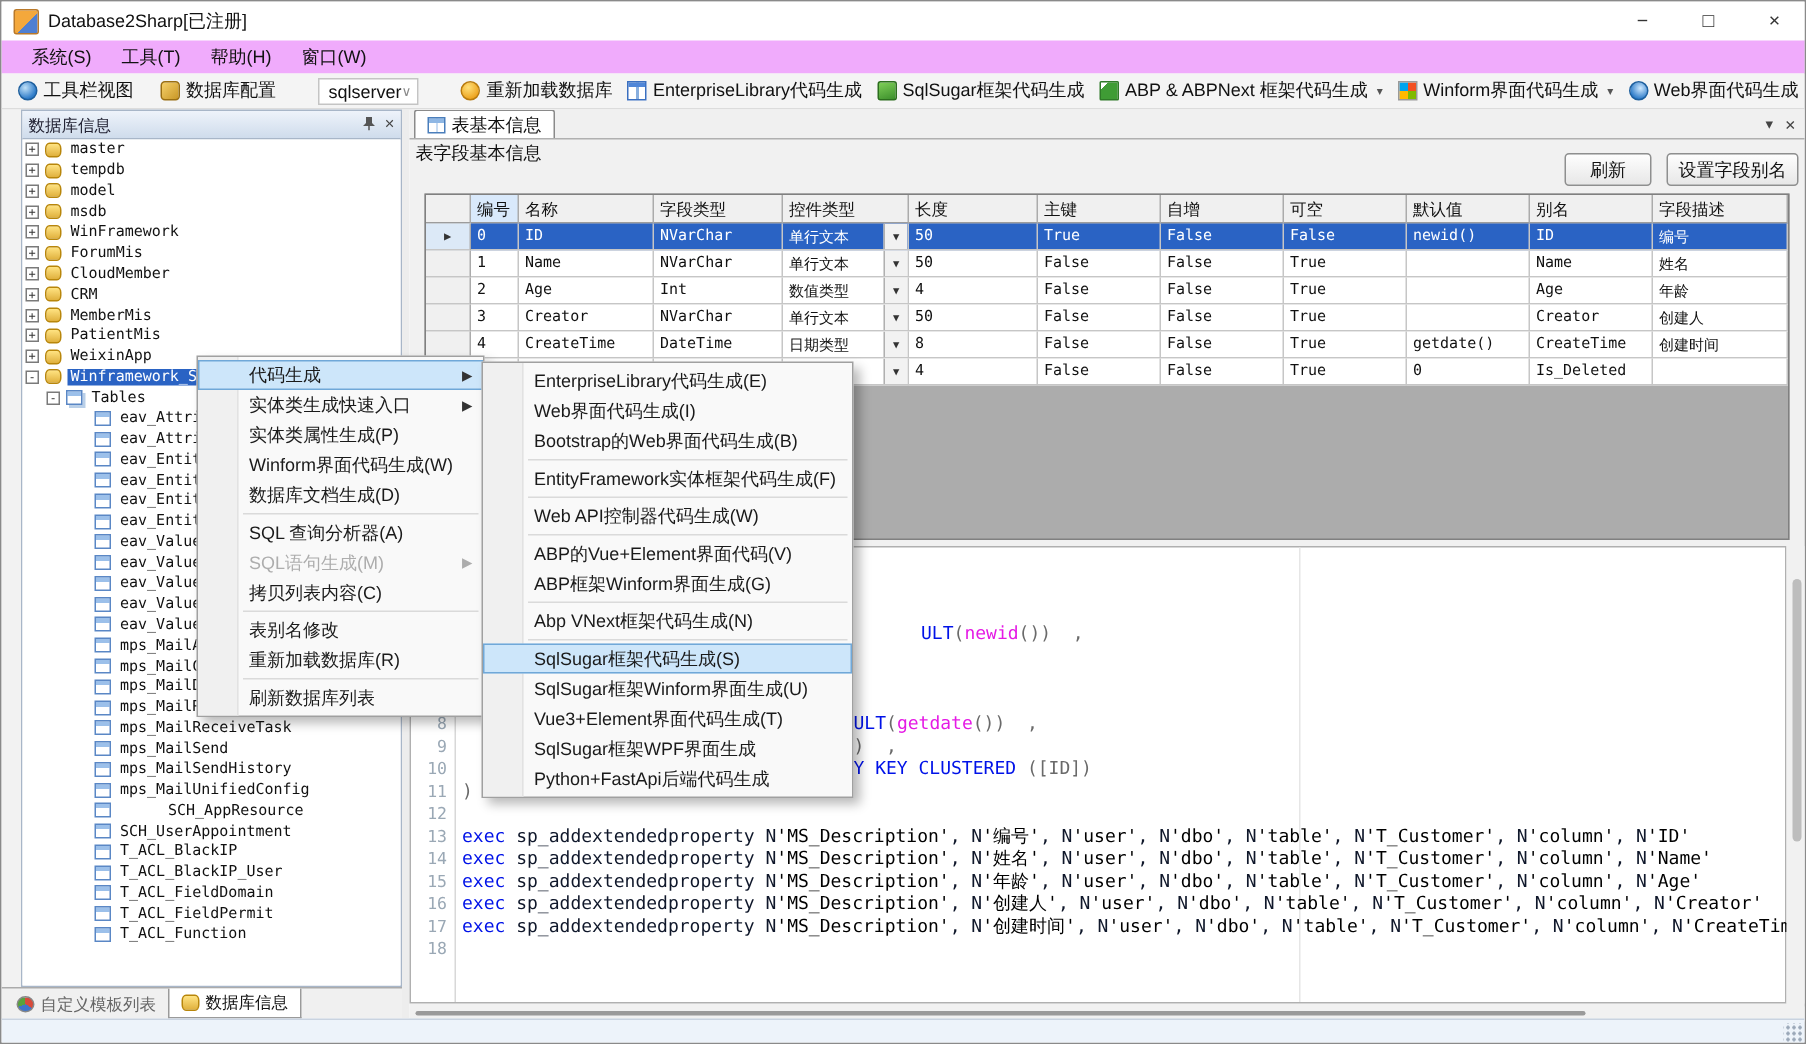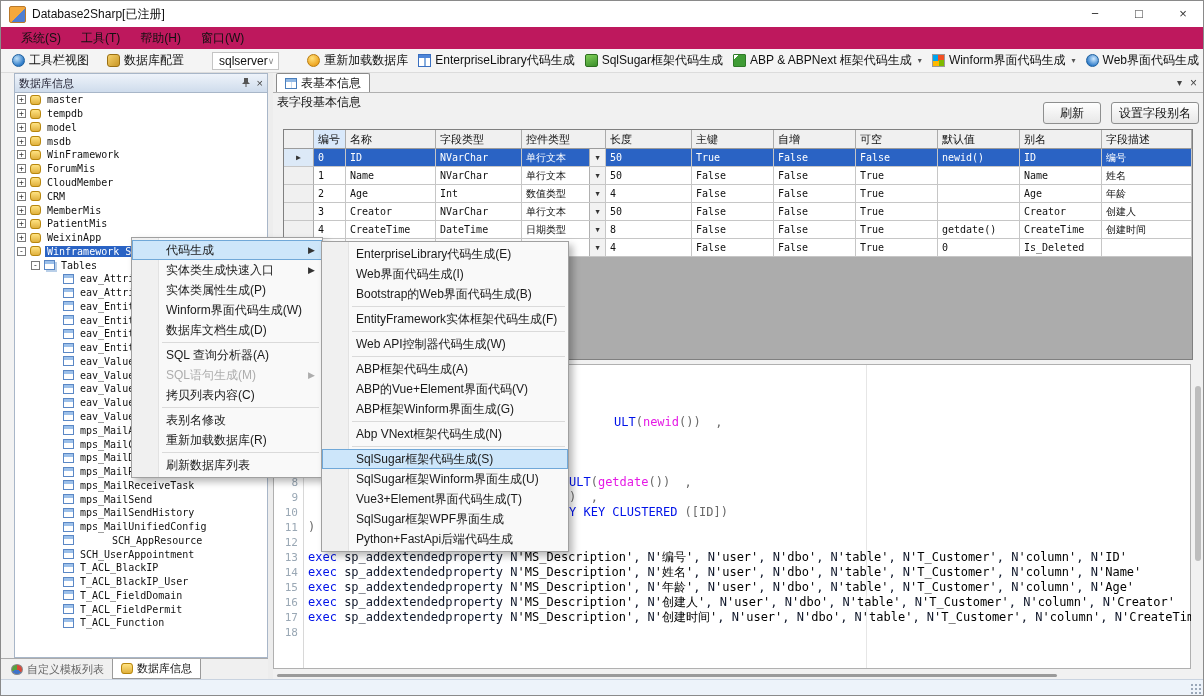--- a/index.html
+++ b/index.html
@@ -8,21 +8,21 @@
        -webkit-font-smoothing:antialiased}
   .abs{position:absolute}
   
   .titlebar{left:0;top:0;width:1204px;height:26px;background:#fff;display:flex;align-items:center}
   .app-icon{width:15px;height:15px;margin:0 6px 0 8px;border-radius:2px;
             background:linear-gradient(135deg,#f4a83c 0 55%,#4f7fd2 55% 100%);border:1px solid #b9792a}
   .title-text{font-size:12px;color:#111}
   .win-controls{margin-left:auto;display:flex}
   .win-btn{width:44px;height:24px;text-align:center;line-height:24px;font-size:13px;color:#333}
   
-  .menubar{left:0;top:26px;width:1204px;height:22px;background:#be185d;display:flex;align-items:center;padding-left:10px;box-sizing:border-box}
+  .menubar{left:0;top:26px;width:1204px;height:22px;background:#f0abfc;display:flex;align-items:center;padding-left:10px;box-sizing:border-box}
   .mb-item{font-size:12px;color:#111;padding:2px 10px}
   
   .toolbar{left:0;top:48px;width:1204px;height:24px;background:#f4f4f4;border-bottom:1px solid #dcdcdc;
            display:flex;align-items:center;padding-left:6px;box-sizing:border-box}
   .tb-btn{display:flex;align-items:center;gap:4px;padding:2px 5px;font-size:12px;color:#111;white-space:nowrap}
   .tb-sep{width:1px;height:16px;background:#c9c9c9;margin:0 4px}
   .tb-combo{width:104px;height:18px;background:#fff;border:1px solid #c4c4c4;display:flex;align-items:center;
             font-size:12px;color:#111;padding-left:6px;box-sizing:border-box;margin:0 15px}
   .tb-combo .chev{margin-left:auto;margin-right:4px;color:#8a8a8a;font-size:9px}
   .tb-dd{font-size:8px;color:#555;margin-left:2px}
@@ -598,21 +598,20 @@
   <div class="menu submenu">
     <div class="gut"></div>
   <div class="mi"><span>EnterpriseLibrary代码生成(E)</span></div>
       <div class="mi"><span>Web界面代码生成(I)</span></div>
       <div class="mi"><span>Bootstrap的Web界面代码生成(B)</span></div>
       <div class="msep"></div>
       <div class="mi"><span>EntityFramework实体框架代码生成(F)</span></div>
       <div class="msep"></div>
       <div class="mi"><span>Web API控制器代码生成(W)</span></div>
       <div class="msep"></div>
-      <div class="mi"><span>ABP框架代码生成(A)</span></div>
       <div class="mi"><span>ABP的Vue+Element界面代码(V)</span></div>
       <div class="mi"><span>ABP框架Winform界面生成(G)</span></div>
       <div class="msep"></div>
       <div class="mi"><span>Abp VNext框架代码生成(N)</span></div>
       <div class="msep"></div>
       <div class="mi hl"><span>SqlSugar框架代码生成(S)</span></div>
       <div class="mi"><span>SqlSugar框架Winform界面生成(U)</span></div>
       <div class="mi"><span>Vue3+Element界面代码生成(T)</span></div>
       <div class="mi"><span>SqlSugar框架WPF界面生成</span></div>
       <div class="mi"><span>Python+FastApi后端代码生成</span></div>

